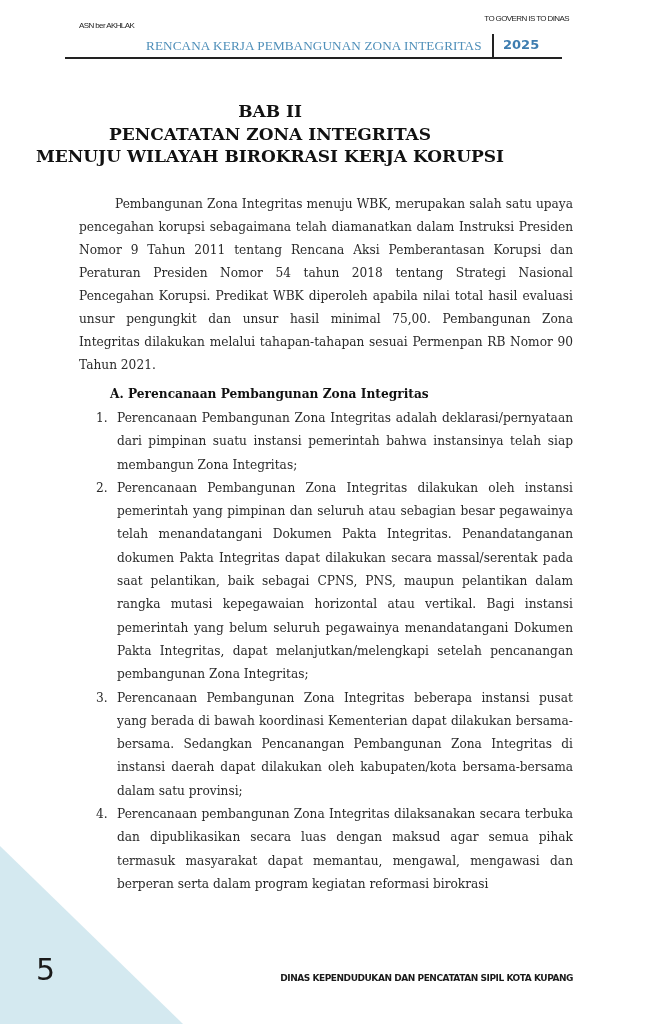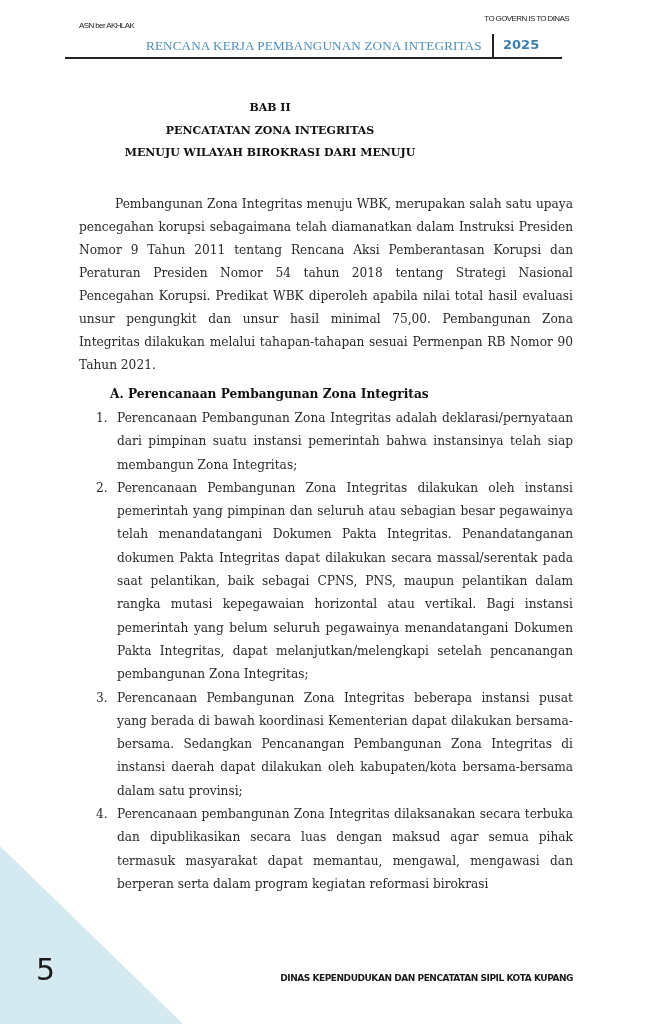--- a/index.html
+++ b/index.html
@@ -74,21 +74,21 @@
       background: #222;
       z-index: 2;
     }
     .chapter {
       position: absolute;
       left: 0;
       width: 540px;
       text-align: center;
       font-family: "DejaVu Serif", "Liberation Serif", serif;
       font-weight: bold;
-      font-size: 11px;
+      font-size: 17px;
       color: #111;
       z-index: 2;
     }
     .chapter.l1 { top: 101px; }
     .chapter.l2 { top: 124px; }
     .chapter.l3 { top: 146px; }
 
     .body-text {
       position: absolute;
       font-family: "DejaVu Serif", "Liberation Serif", serif;
@@ -174,21 +174,21 @@
 <div class="top-left-tag">ASN ber AKHLAK</div>
 <div class="top-right-tag">TO GOVERN IS TO DINAS</div>
 
 <div class="header-title">RENCANA KERJA PEMBANGUNAN ZONA INTEGRITAS</div>
 <div class="header-divider"></div>
 <div class="header-year">2025</div>
 <div class="header-rule"></div>
 
 <div class="chapter l1">BAB II</div>
 <div class="chapter l2">PENCATATAN ZONA INTEGRITAS</div>
-<div class="chapter l3">MENUJU WILAYAH BIROKRASI DARI MENUJU</div>
+<div class="chapter l3">MENUJU WILAYAH BIROKRASI KERJA KORUPSI</div>
 
 <p class="body-text intro" style="margin:0;">Pembangunan Zona Integritas menuju WBK, merupakan salah satu upaya pencegahan korupsi sebagaimana telah diamanatkan dalam Instruksi Presiden Nomor 9 Tahun 2011 tentang Rencana Aksi Pemberantasan Korupsi dan Peraturan Presiden Nomor 54 tahun 2018 tentang Strategi Nasional Pencegahan Korupsi. Predikat WBK diperoleh apabila nilai total hasil evaluasi unsur pengungkit dan unsur hasil minimal 75,00. Pembangunan Zona Integritas dilakukan melalui tahapan-tahapan sesuai Permenpan RB Nomor 90 Tahun 2021.</p>
 
 <div class="section-heading">
   <span class="letter">A.</span><span>Perencanaan Pembangunan Zona Integritas</span>
 </div>
 
 <ol class="list">
   <li class="list-item">
     <span class="num">1.</span>

